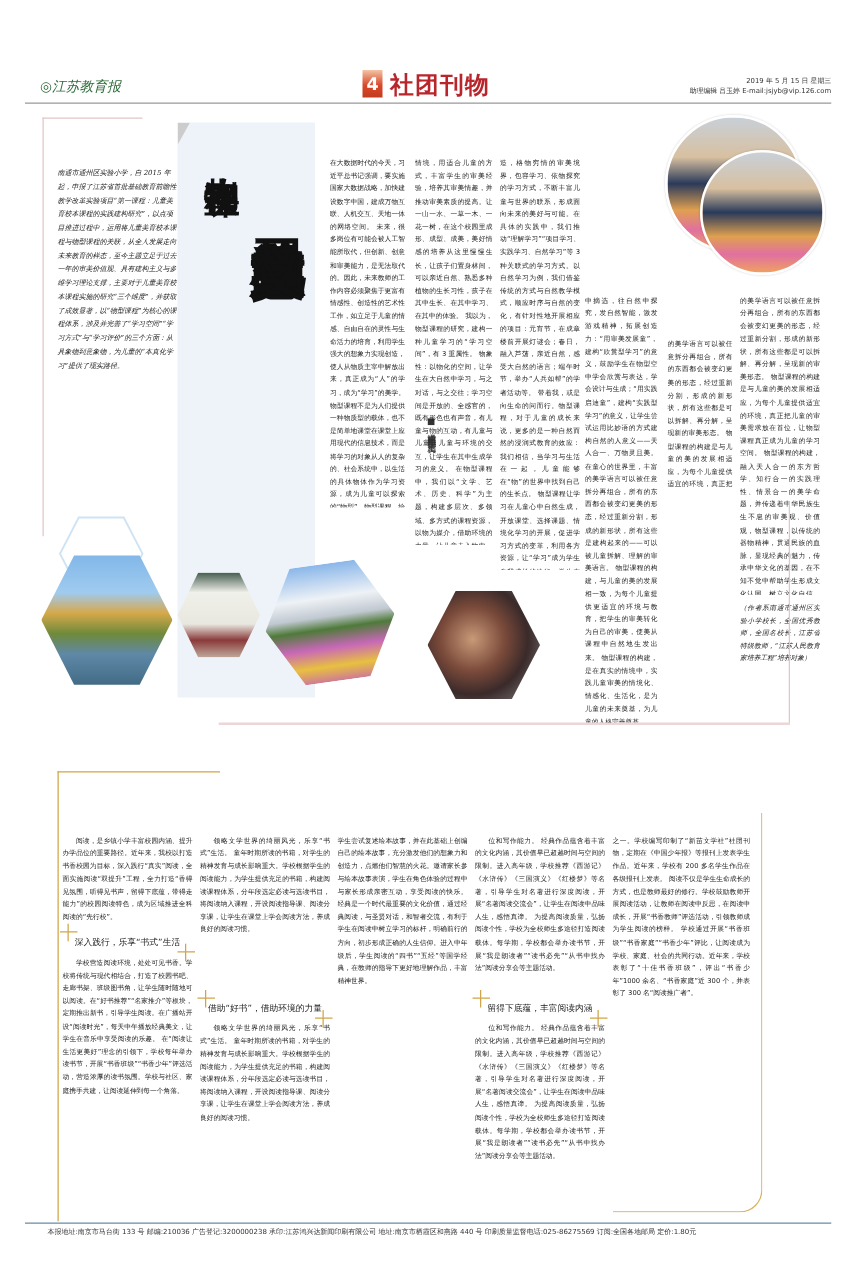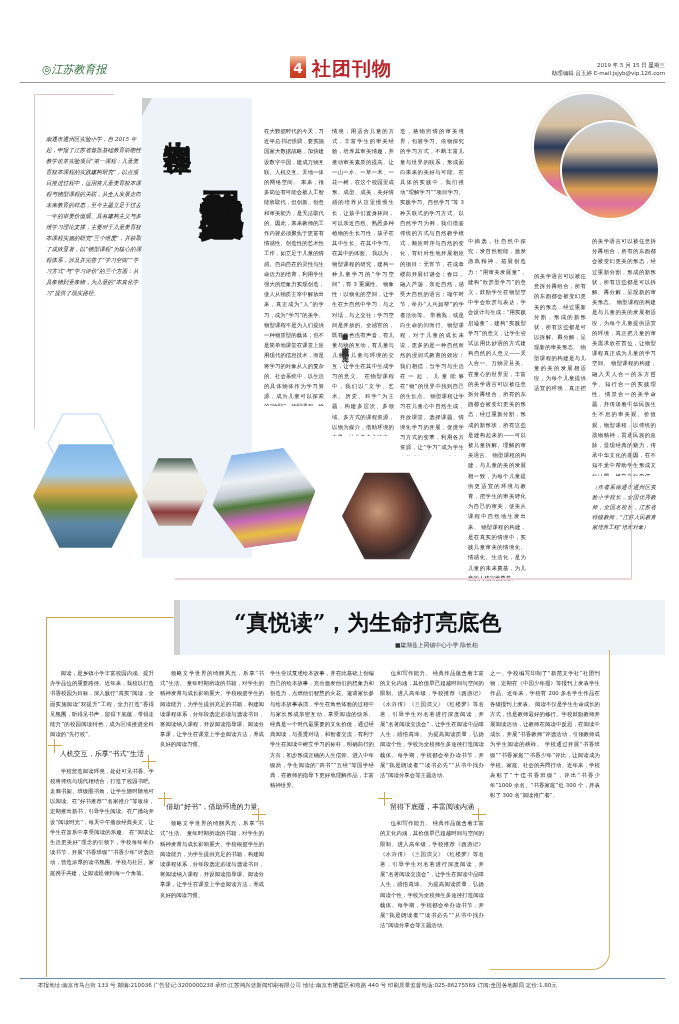--- a/index.html
+++ b/index.html
@@ -1,21 +1,21 @@
 <!DOCTYPE html>
 <html><head>
 <meta charset="utf-8">
 <style>
   * { box-sizing: border-box; margin: 0; padding: 0; }
   html, body { width: 679px; height: 1024px; background: #ffffff; overflow: hidden; }
   body { font-family: "DejaVu Sans", sans-serif; color: #222; position: relative; }
 
   
   .masthead { position: absolute; left: 20px; top: 56px; width: 645px; height: 24px; }
-  .logo { position: absolute; left: 22px; top: 6px; font-family: "DejaVu Serif", serif; font-size: 11px; color: #2e6b3a; font-style: italic; }
+  .logo { position: absolute; left: 12px; top: 6px; font-family: "DejaVu Serif", serif; font-size: 11px; color: #2e6b3a; font-style: italic; }
   .page-num { position: absolute; left: 270px; top: 0; width: 16px; height: 22px; background: linear-gradient(#f3c4a6, #d9492b 55%, #c23a1f); color: #fff; font-weight: bold; font-size: 14px; text-align: center; line-height: 24px; }
   .section-title { position: absolute; left: 292px; top: 0; font-size: 19px; font-weight: bold; color: #b8262c; letter-spacing: 1px; line-height: 24px; }
   .issue-info { position: absolute; right: 0; top: 5px; text-align: right; font-size: 5.5px; line-height: 8px; color: #333; }
   .masthead-rule { position: absolute; left: 20px; top: 82px; width: 645px; height: 1px; background: #999; }
 
   
   .top-article { position: absolute; left: 20px; top: 86px; width: 645px; height: 500px; }
   .intro-box { position: absolute; left: 14px; top: 8px; width: 80px; height: 335px; border-top: 1px solid #e3c5c8; border-left: 1px solid #e3c5c8; }
   .intro-text { position: absolute; left: 26px; top: 48px; width: 96px; font-family: "DejaVu Serif", serif; font-style: italic; font-size: 5.6px; line-height: 11px; color: #222; writing-mode: horizontal-tb; }
   .title-panel { position: absolute; left: 122px; top: 12px; width: 110px; height: 460px; background: #eef3fa; }
@@ -115,30 +115,26 @@
   <div class="hex img-campus" style="left:192px; top:362px; width:104px; height:100px; transform:rotate(-8deg);"></div>
   <div class="hex img-crafts" style="left:322px; top:384px; width:90px; height:92px;"></div>
 
   <div class="frame-right"></div>
   <div class="frame-bottom"></div>
 </section>
 
 <section class="bottom-article">
   <div class="gold-rule-h"></div>
   <div class="gold-rule-v"></div>
-  <div class="headline2-panel">
-    <div class="headline2">“真悦读”，为生命打亮底色</div>
-    <div class="byline2">■建湖县上冈镇中心小学  陈长柏</div>
-  </div>
 
   <div class="col" style="left:30px; top:78px; width:104px;">
     <p>阅读，是乡镇小学丰富校园内涵、提升办学品位的重要路径。近年来，我校以打造书香校园为目标，深入践行“真实”阅读，全面实施阅读“双提升”工程，全力打造“香得见氛围，听得见书声，留得下底蕴，带得走能力”的校园阅读特色，成为区域推进全科阅读的“先行校”。</p>
     <div class="subhead" style="margin-top:10px;">
       <span class="cross" style="left:-2px; top:-10px;"></span>
-      <span>人机交互，乐享“书式”生活</span>
+      <span>深入践行，乐享“书式”生活</span>
       <span class="cross" style="right:-2px; top:6px;"></span>
     </div>
     <p style="height:160px; overflow:hidden;">学校营造阅读环境，处处可见书香。学校将传统与现代相结合，打造了校园书吧、走廊书架、班级图书角，让学生随时随地可以阅读。在“好书推荐”“名家推介”等板块，定期推出新书，引导学生阅读。在广播站开设“阅读时光”，每天中午播放经典美文，让学生在音乐中享受阅读的乐趣。
 在“阅读让生活更美好”理念的引领下，学校每年举办读书节，开展“书香班级”“书香少年”评选活动，营造浓厚的读书氛围。学校与社区、家庭携手共建，让阅读延伸到每一个角落。</p>
   </div>
 
   <div class="col" style="left:140px; top:78px; width:104px;">
     <p style="height:120px; overflow:hidden;">领略文学世界的绮丽风光，乐享“书式”生活。
 童年时期所读的书籍，对学生的精神发育与成长影响重大。学校根据学生的阅读能力，为学生提供充足的书籍，构建阅读课程体系，分年段选定必读与选读书目，将阅读纳入课程，开设阅读指导课、阅读分享课，让学生在课堂上学会阅读方法，养成良好的阅读习惯。</p>
     <div class="subhead" style="margin-top:14px;">

